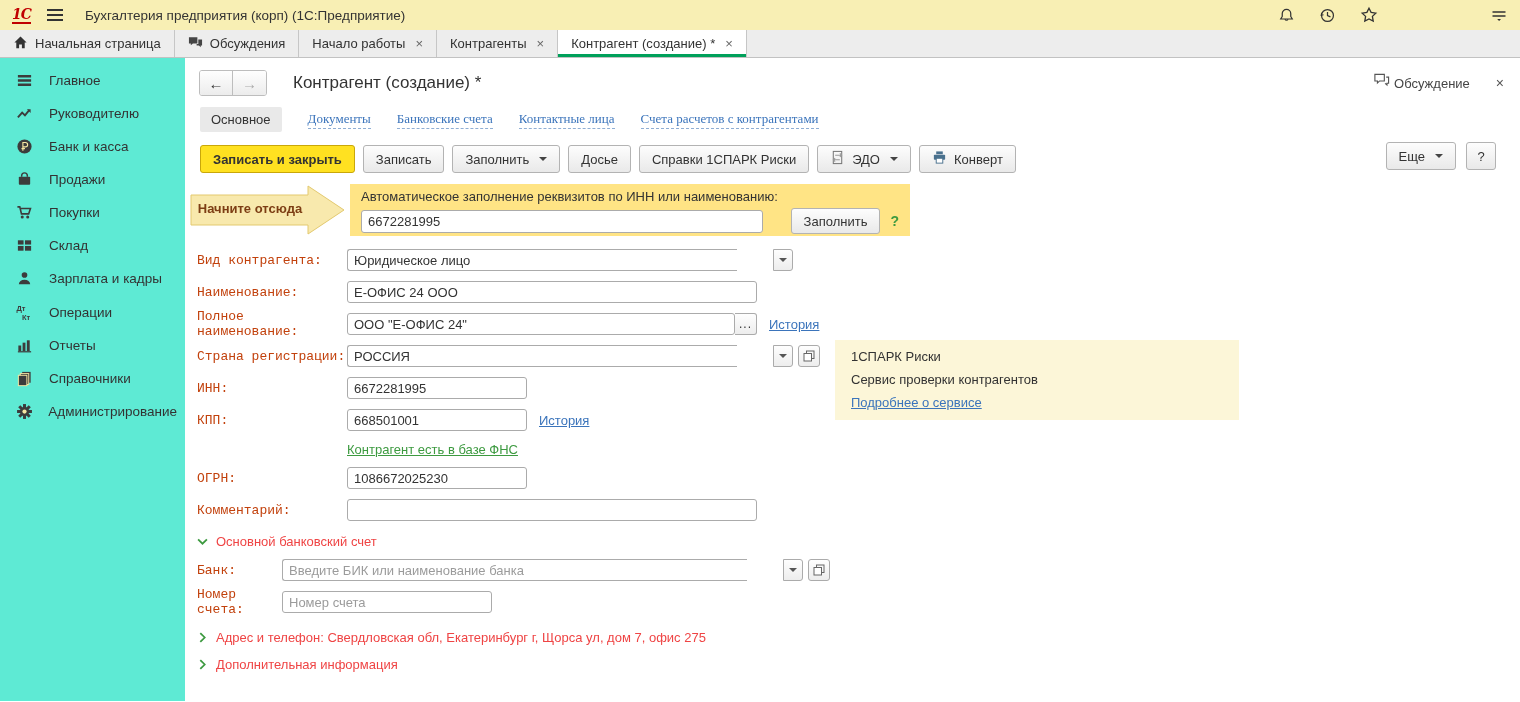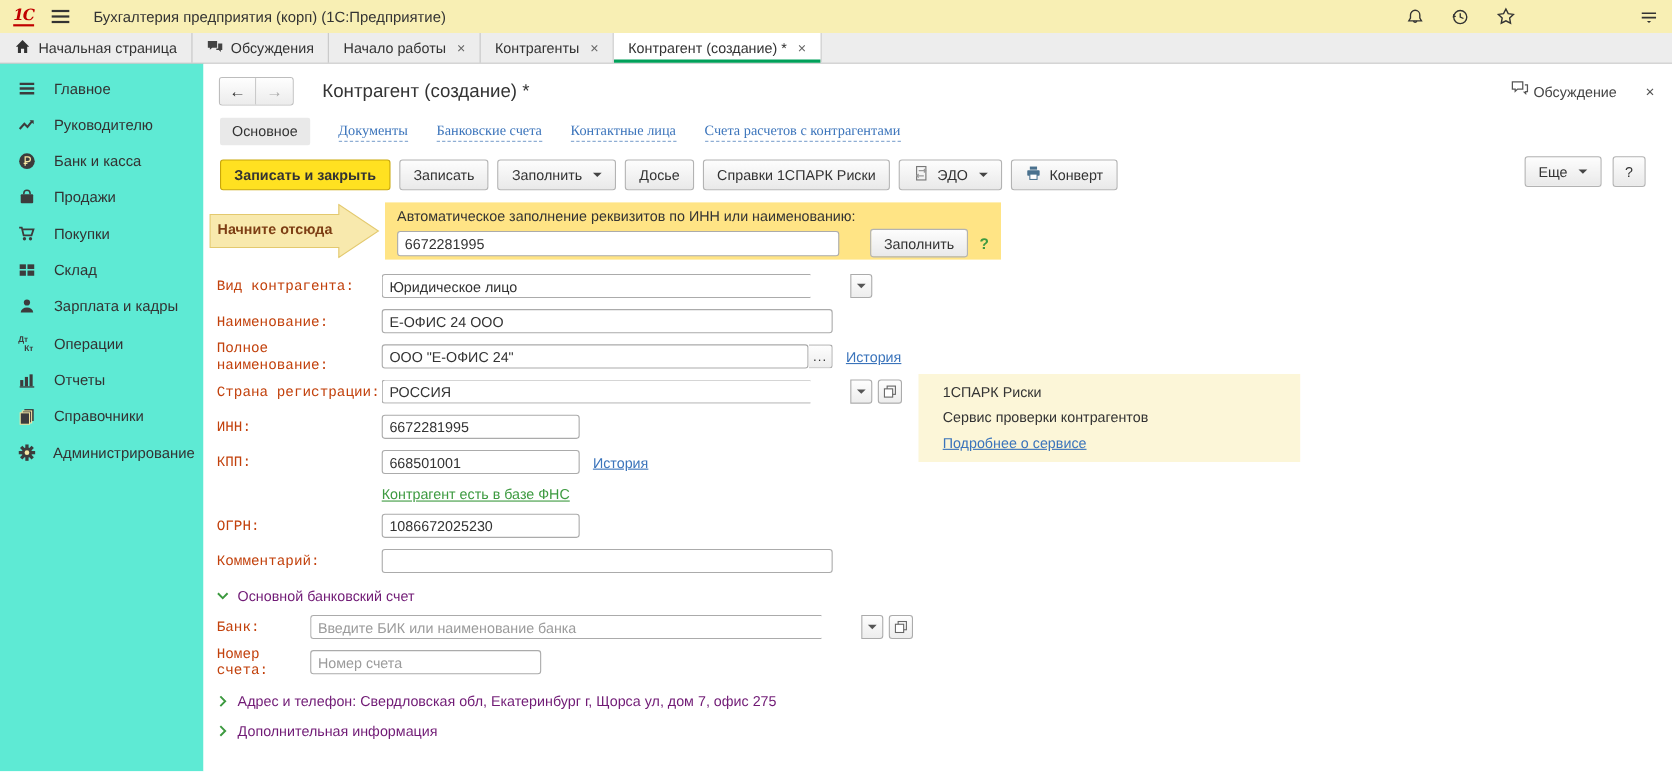--- a/index.html
+++ b/index.html
@@ -80,26 +80,26 @@
   .w465 { width:465px; }
   .w210 { width:210px; }
   .combo { display:flex;gap:36px; }
   .combo input { border-radius:3px 0 0 3px; border-right:none; }
   .combo-btn { width:20px; height:22px; border:1px solid #ABABAB; border-radius:0 3px 3px 0; background:linear-gradient(#FEFEFE,#EDEDED); display:flex; align-items:center; justify-content:center; cursor:pointer; }
   .combo-btn .caret { margin:0; border-top-color:#555; }
   .sq-btn { width:22px; height:22px; border:1px solid #ABABAB; border-radius:3px; background:linear-gradient(#FEFEFE,#EDEDED); display:flex; align-items:center; justify-content:center; margin-left:5px; cursor:pointer; font-size:12px; color:#333; }
   .ellipsis-btn { border-radius:0 3px 3px 0; margin-left:0; border-left:none; letter-spacing:1px; }
   .link-blue { color:#3B74BB; text-decoration:underline; margin-left:12px; cursor:pointer; }
   .link-green { color:#3D9A40; text-decoration:underline; cursor:pointer; }
-  .sect { display:flex; align-items:center; gap:8px; color:#701a75; cursor:pointer; }
+  .sect { display:flex; align-items:center; gap:8px; color:#ef4444; cursor:pointer; }
   .sect-row { height:26px; display:flex; align-items:center; margin-top:2px; }
   .collapsed-row { height:27px; display:flex; align-items:center; }
 
   
-  .spark { position:absolute; left:650px; top:282px; width:347px; height:80px; background:#FCF6D8; padding:9px 22px; }
+  .spark { position:absolute; left:650px; top:282px; width:404px; height:80px; background:#FCF6D8; padding:9px 16px; }
   .spark .sline { margin-bottom:8px; color:#333; }
   .spark a { color:#3B74BB; text-decoration:underline; cursor:pointer; }
 </style>
 </head>
 <body>
 
 <div class="topbar">
   <div class="logo">1С</div>
   <div class="hamburger">
       <span></span>

